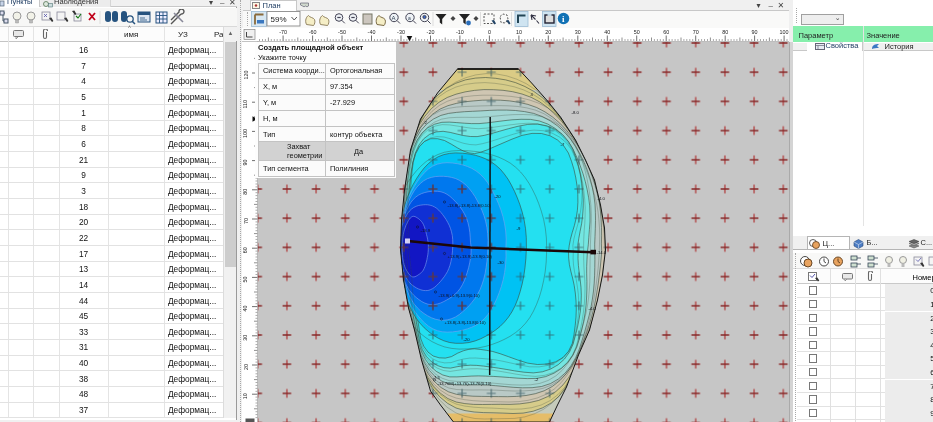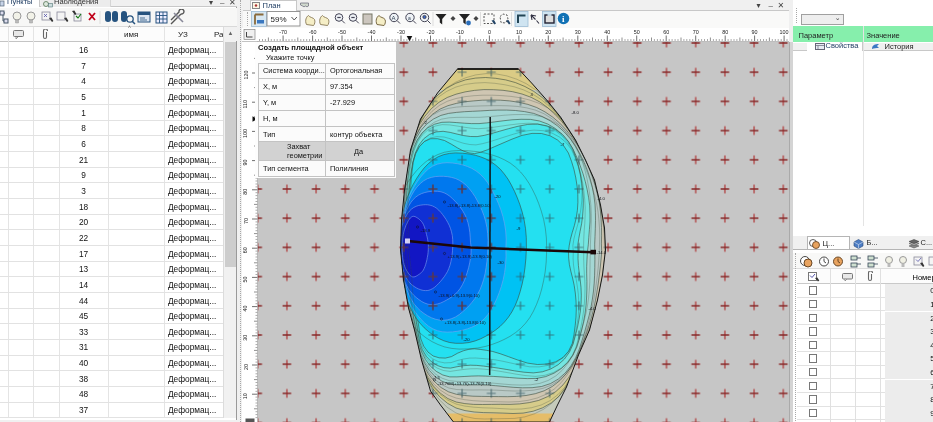--- a/index.html
+++ b/index.html
@@ -28,21 +28,21 @@
 .dothandle { position:absolute; width:1px; border-left:1px dotted #a8a8a8; }
 #mp { position:absolute; left:242.5px; top:0; width:546.5px; height:422px; background:#fff; }
 #mp-tabs { position:absolute; left:0; top:0; width:546.5px; height:10.5px; background:#f0f0f0; border-bottom:1px solid #c8c8c8; font-size:7.5px; }
 .mtab1 { position:absolute; left:7px; top:0; width:47px; height:10.5px; background:#fff; border:1px solid #c8c8c8; border-bottom:none; color:#17365d; padding-left:12px; }
 .mtab2 { position:absolute; left:55px; top:1px; height:9.5px; color:#333; padding-left:14px;margin-top:36px; }
 #mp-tools { position:absolute; left:0; top:10.5px; width:546.5px; height:17.5px; background:#f9f9f8; }
 
 
 #dlg { position:absolute; left:255px; top:41.5px; width:141px; height:136.5px; background:#fdfdfd; font-size:7.4px; color:#111; z-index:5; }
 #dlg .t1 { position:absolute; left:3px; top:1.5px; font-weight:bold; font-size:7.6px; }
-#dlg .t2 { position:absolute; left:11px; top:11.5px; }
+#dlg .t2 { position:absolute; left:3px; top:11.5px; }
 #dlg table { position:absolute; left:3px; top:21px; width:136.5px; height:111px; border-collapse:collapse; }
 #dlg td { border:1px solid #c3c3c3; padding:0 0 0 4px; font-size:7.4px; height:15.8px; background:#fbfbfb; }
 #dlg tr.hl td { background:#d2d2d2;padding-left:28px; }
 #dlg td.k { width:67px; }
 
 
 #rp { position:absolute; left:792.5px; top:0; width:140.5px; height:422px; background:#fff; }
 #rp-tabs { position:absolute; left:0; top:0; width:140.5px; height:7.5px; background:#f0f0f0; border-bottom:1px solid #c8c8c8; font-size:7.5px; color:#222;margin-top:43px; }
 .rtab1 { position:absolute; left:14px; top:-2px; width:56px; height:10px; background:#fff; border-right:1px solid #c8c8c8; padding-left:19px; color:#17365d; }
 .rtab2 { position:absolute; left:79px; top:-1px; padding-left:13px; }

